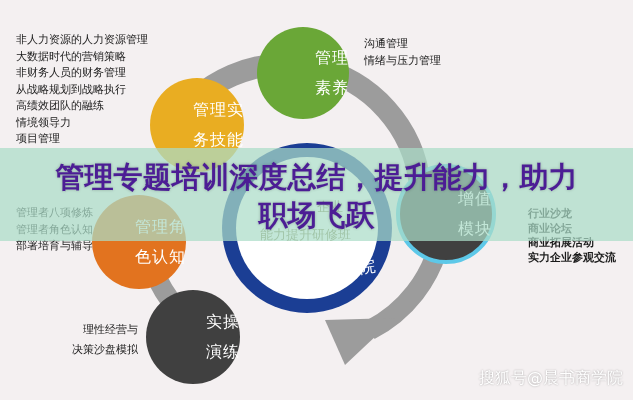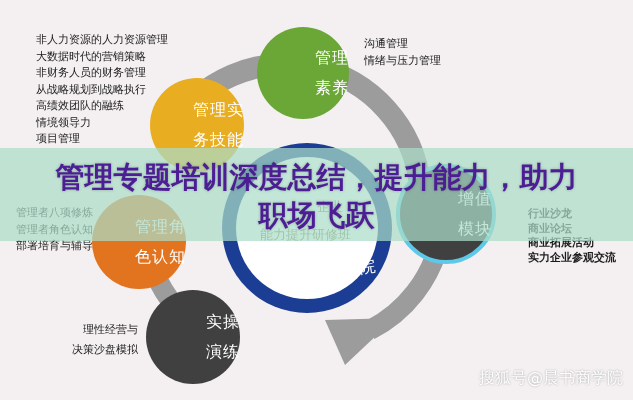--- a/index.html
+++ b/index.html
@@ -55,21 +55,21 @@
 </div>
 <div class="circle" style="left:396px;top:164px;width:100px;height:100px;background:#404040;border:4px solid #5dc8e8;box-sizing:border-box;">
   <span>增值</span>
   <span>模块</span>
 </div>
 
 <div class="abs list" style="left:364px;top:36px;">
   <div>沟通管理</div>
   <div>情绪与压力管理</div>
 </div>
-<div class="abs list" style="left:16px;top:32px;margin-left:20px;">
+<div class="abs list" style="left:16px;top:32px;">
   <div>非人力资源的人力资源管理</div>
   <div>大数据时代的营销策略</div>
   <div>非财务人员的财务管理</div>
   <div>从战略规划到战略执行</div>
   <div>高绩效团队的融练</div>
   <div>情境领导力</div>
   <div>项目管理</div>
 </div>
 <div class="abs list" style="left:16px;top:205px;">
   <div>管理者八项修炼</div>

